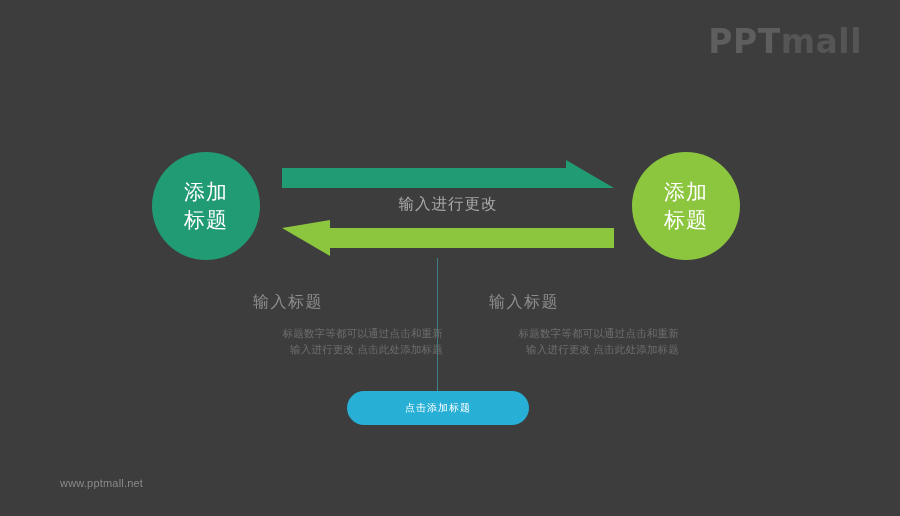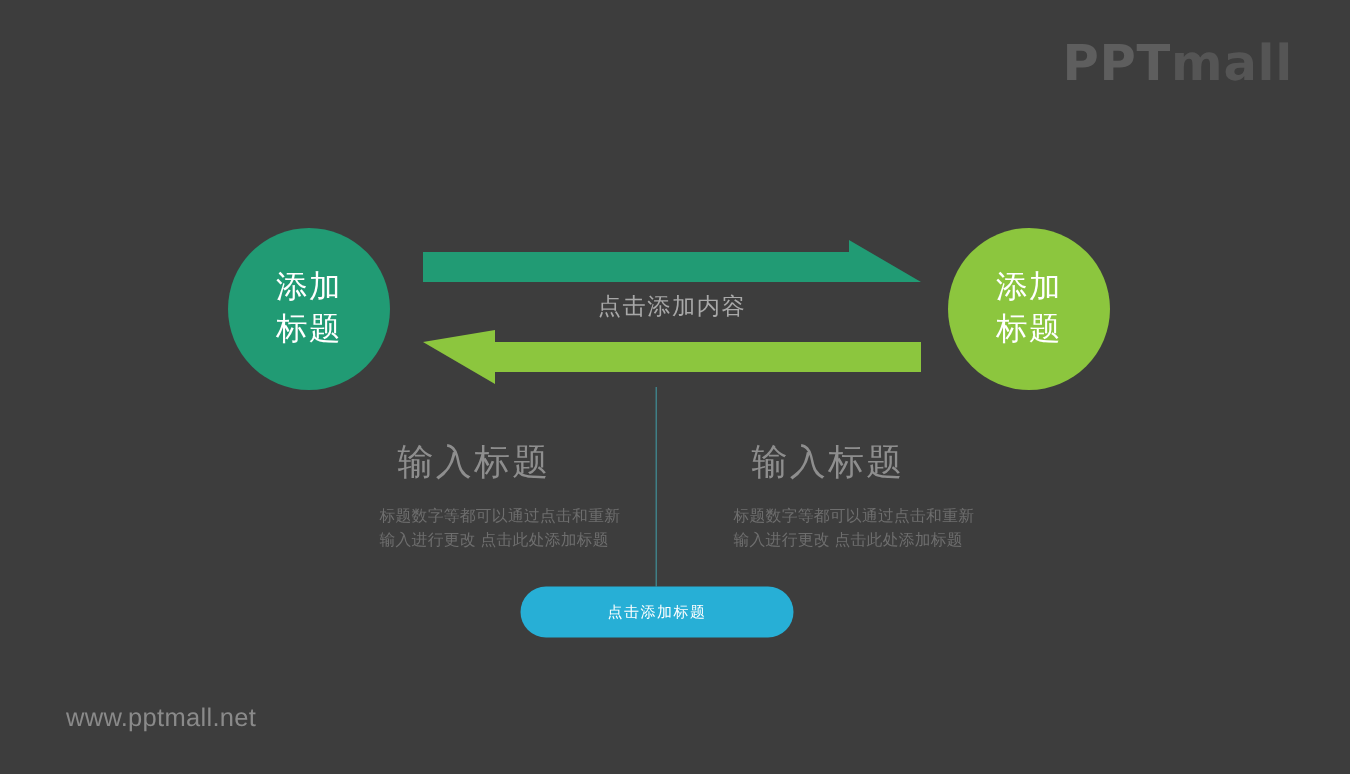--- a/index.html
+++ b/index.html
@@ -103,30 +103,31 @@
   .text-column {
     position: absolute;
     width: 190px;
     top: 292px;
   }
   #column-left  { left: 253px; }
   #column-right { left: 489px; }
 
   .col-title {
     color: #8e8e8e;
-    font-size: 24px;
+    font-size: 16px;
     letter-spacing: 1.5px;
-    margin: 0 0 12px 12px;
+    margin: 0 0 12px 0;
     font-weight: normal;
   }
   .col-body {
     color: #6e6e6e;
     font-size: 10.5px;
     line-height: 1.55;
     letter-spacing: 0.2px;
+    text-align: right;
   }
   .col-body div { white-space: nowrap; }
 
   
   #cta-button {
     position: absolute;
     left: 347px;
     top: 391px;
     width: 182px;
     height: 34px;
@@ -140,24 +141,24 @@
     justify-content: center;
     border: none;
     padding: 0;
     font-family: inherit;
     cursor: pointer;
   }
 
   
   #footer-url {
     position: absolute;
-    left: 44px;
+    left: 60px;
     bottom: 27px;
     color: #8a8a8a;
-    font-size: 17px;
+    font-size: 11px;
     letter-spacing: 0.2px;
     text-align: center;
   }
 </style>
 </head>
 <body>
 
 <div id="slide">
 
   <div id="brand-logo">
@@ -175,21 +176,21 @@
   </div>
 
   <svg id="arrow-right-svg" viewBox="0 0 332 36">
     <polygon points="0,8 284,8 284,0 332,28 284,28 0,28" fill="#219b74"></polygon>
   </svg>
 
   <svg id="arrow-left-svg" viewBox="0 0 332 36">
     <polygon points="332,8 48,8 48,0 0,8 48,36 48,28 332,28" fill="#8cc63e"></polygon>
   </svg>
 
-  <div id="center-caption">点击添加内容</div>
+  <div id="center-caption">输入进行更改</div>
 
   <div id="vertical-divider"></div>
 
   <div id="column-left" class="text-column">
     <div class="col-title">输入标题</div>
     <div class="col-body">
       <div>标题数字等都可以通过点击和重新</div>
       <div>输入进行更改 点击此处添加标题</div>
     </div>
   </div>

